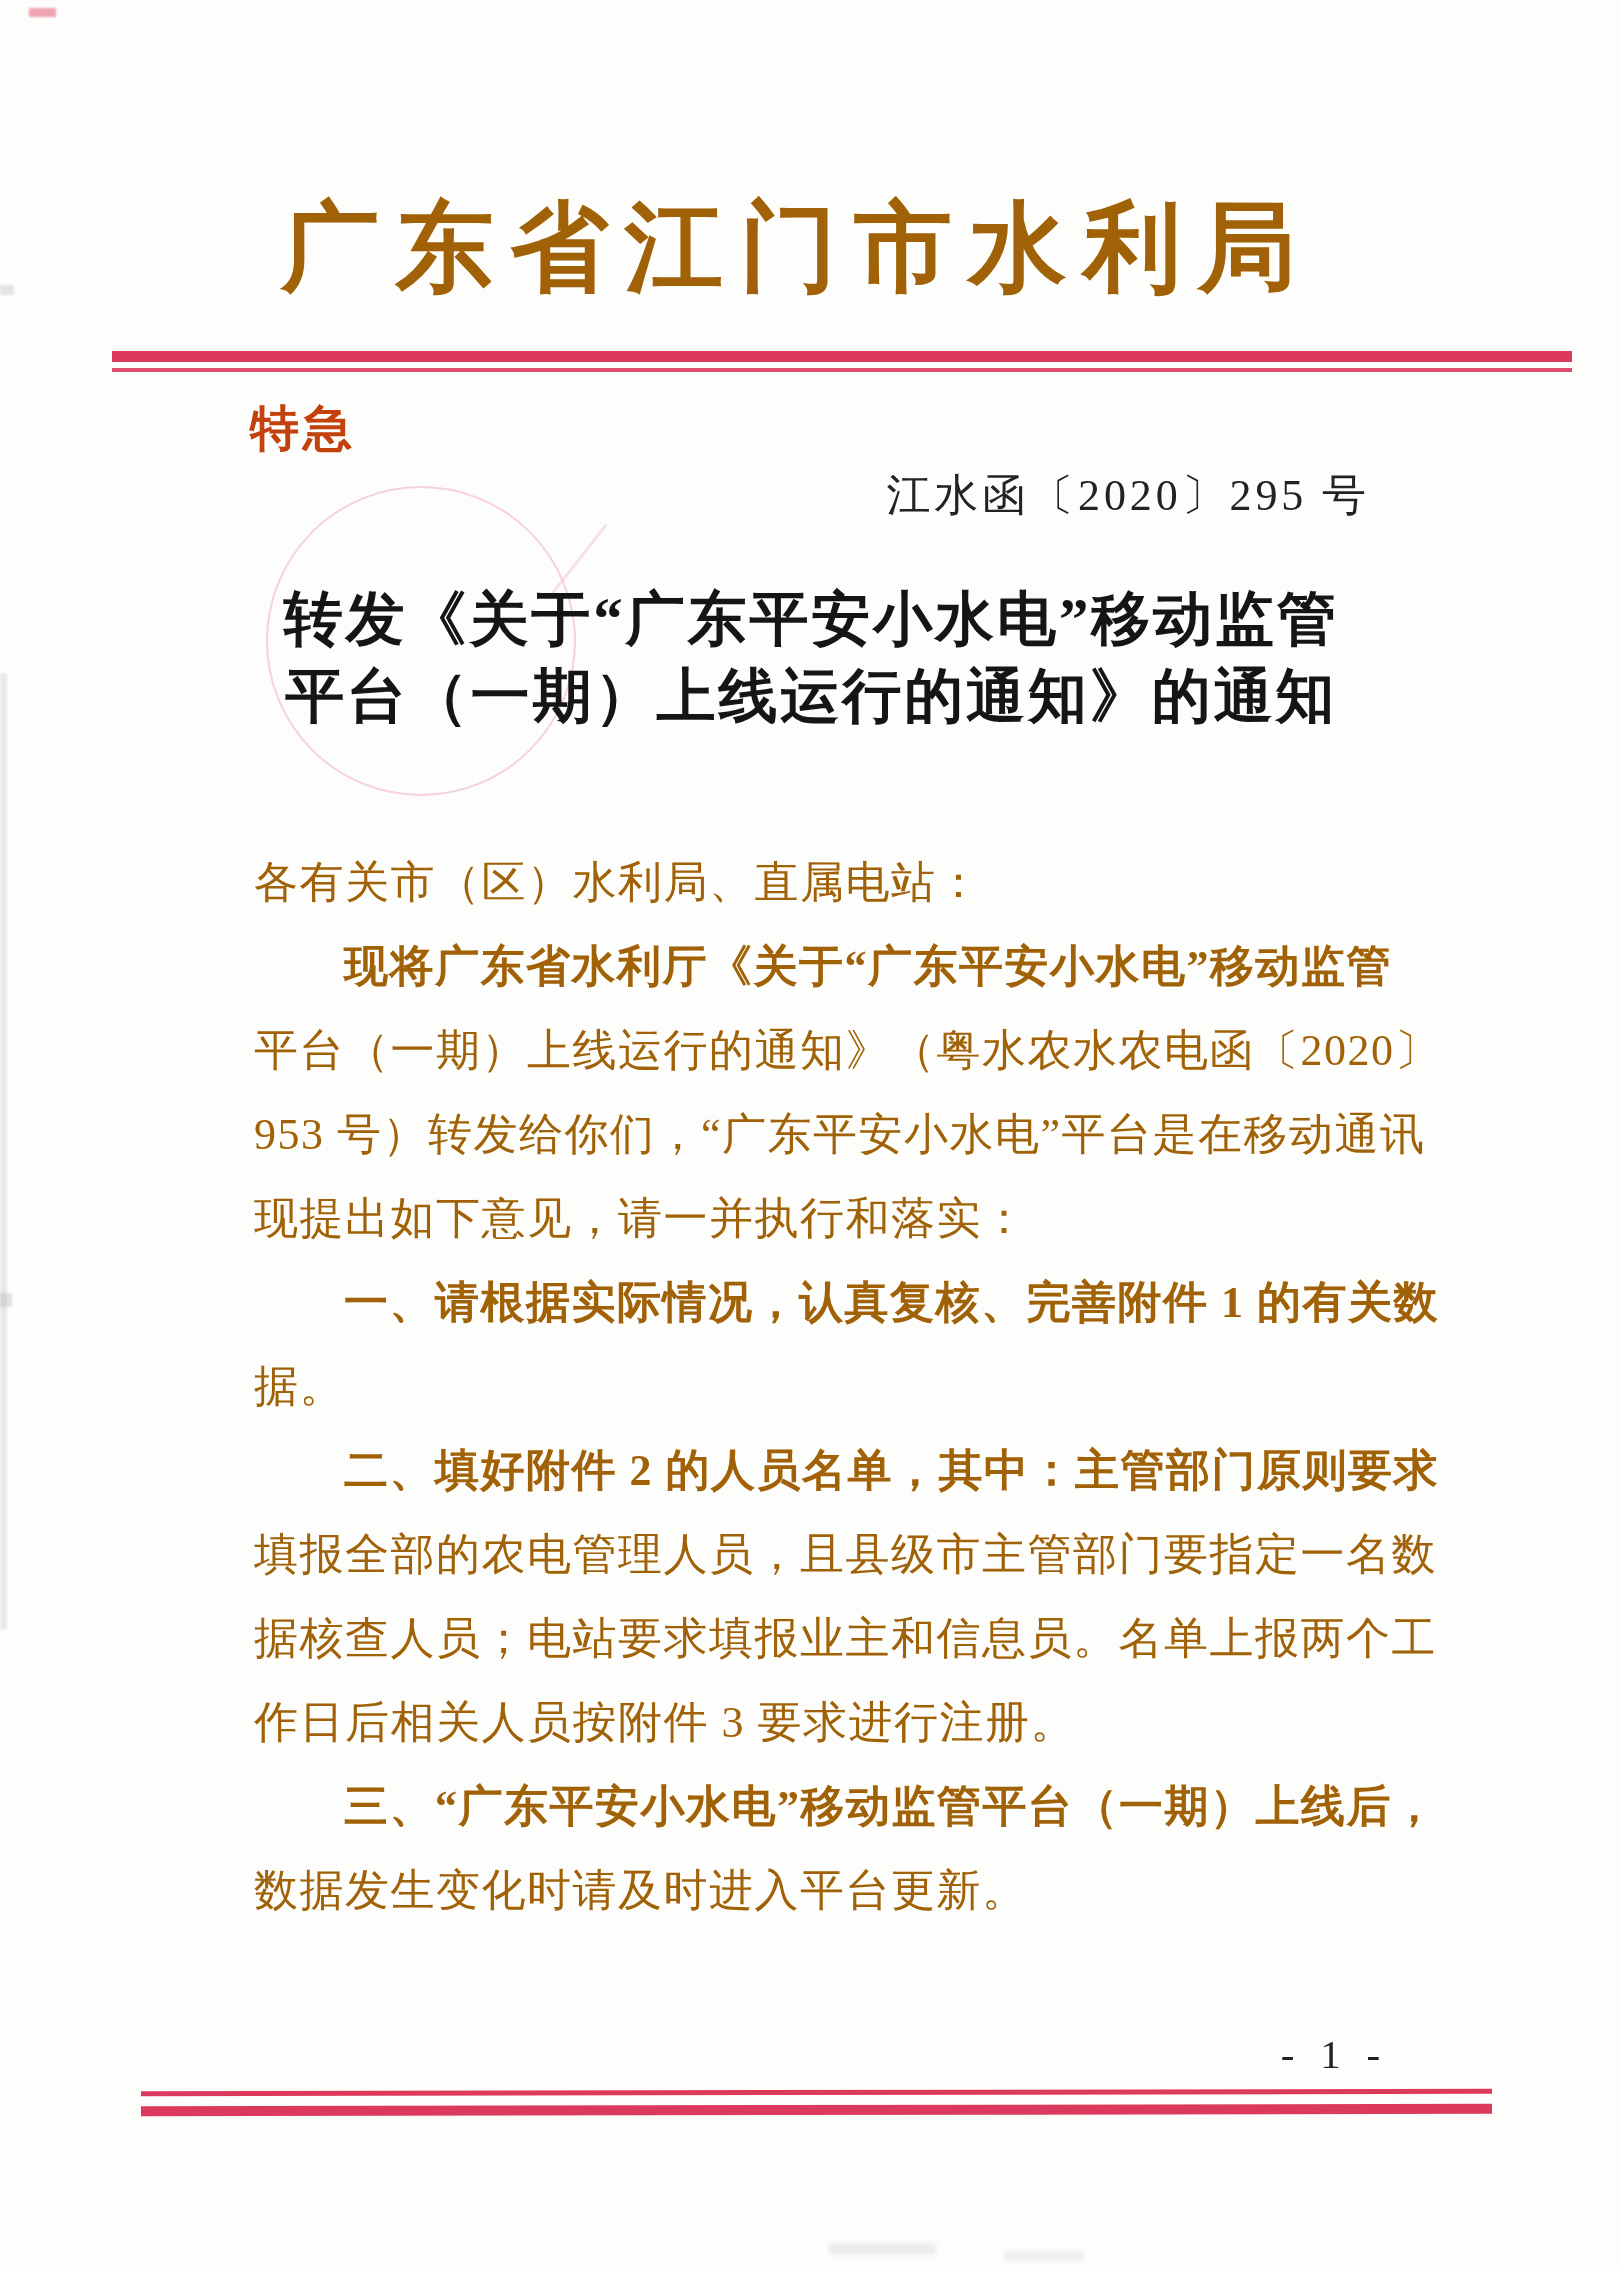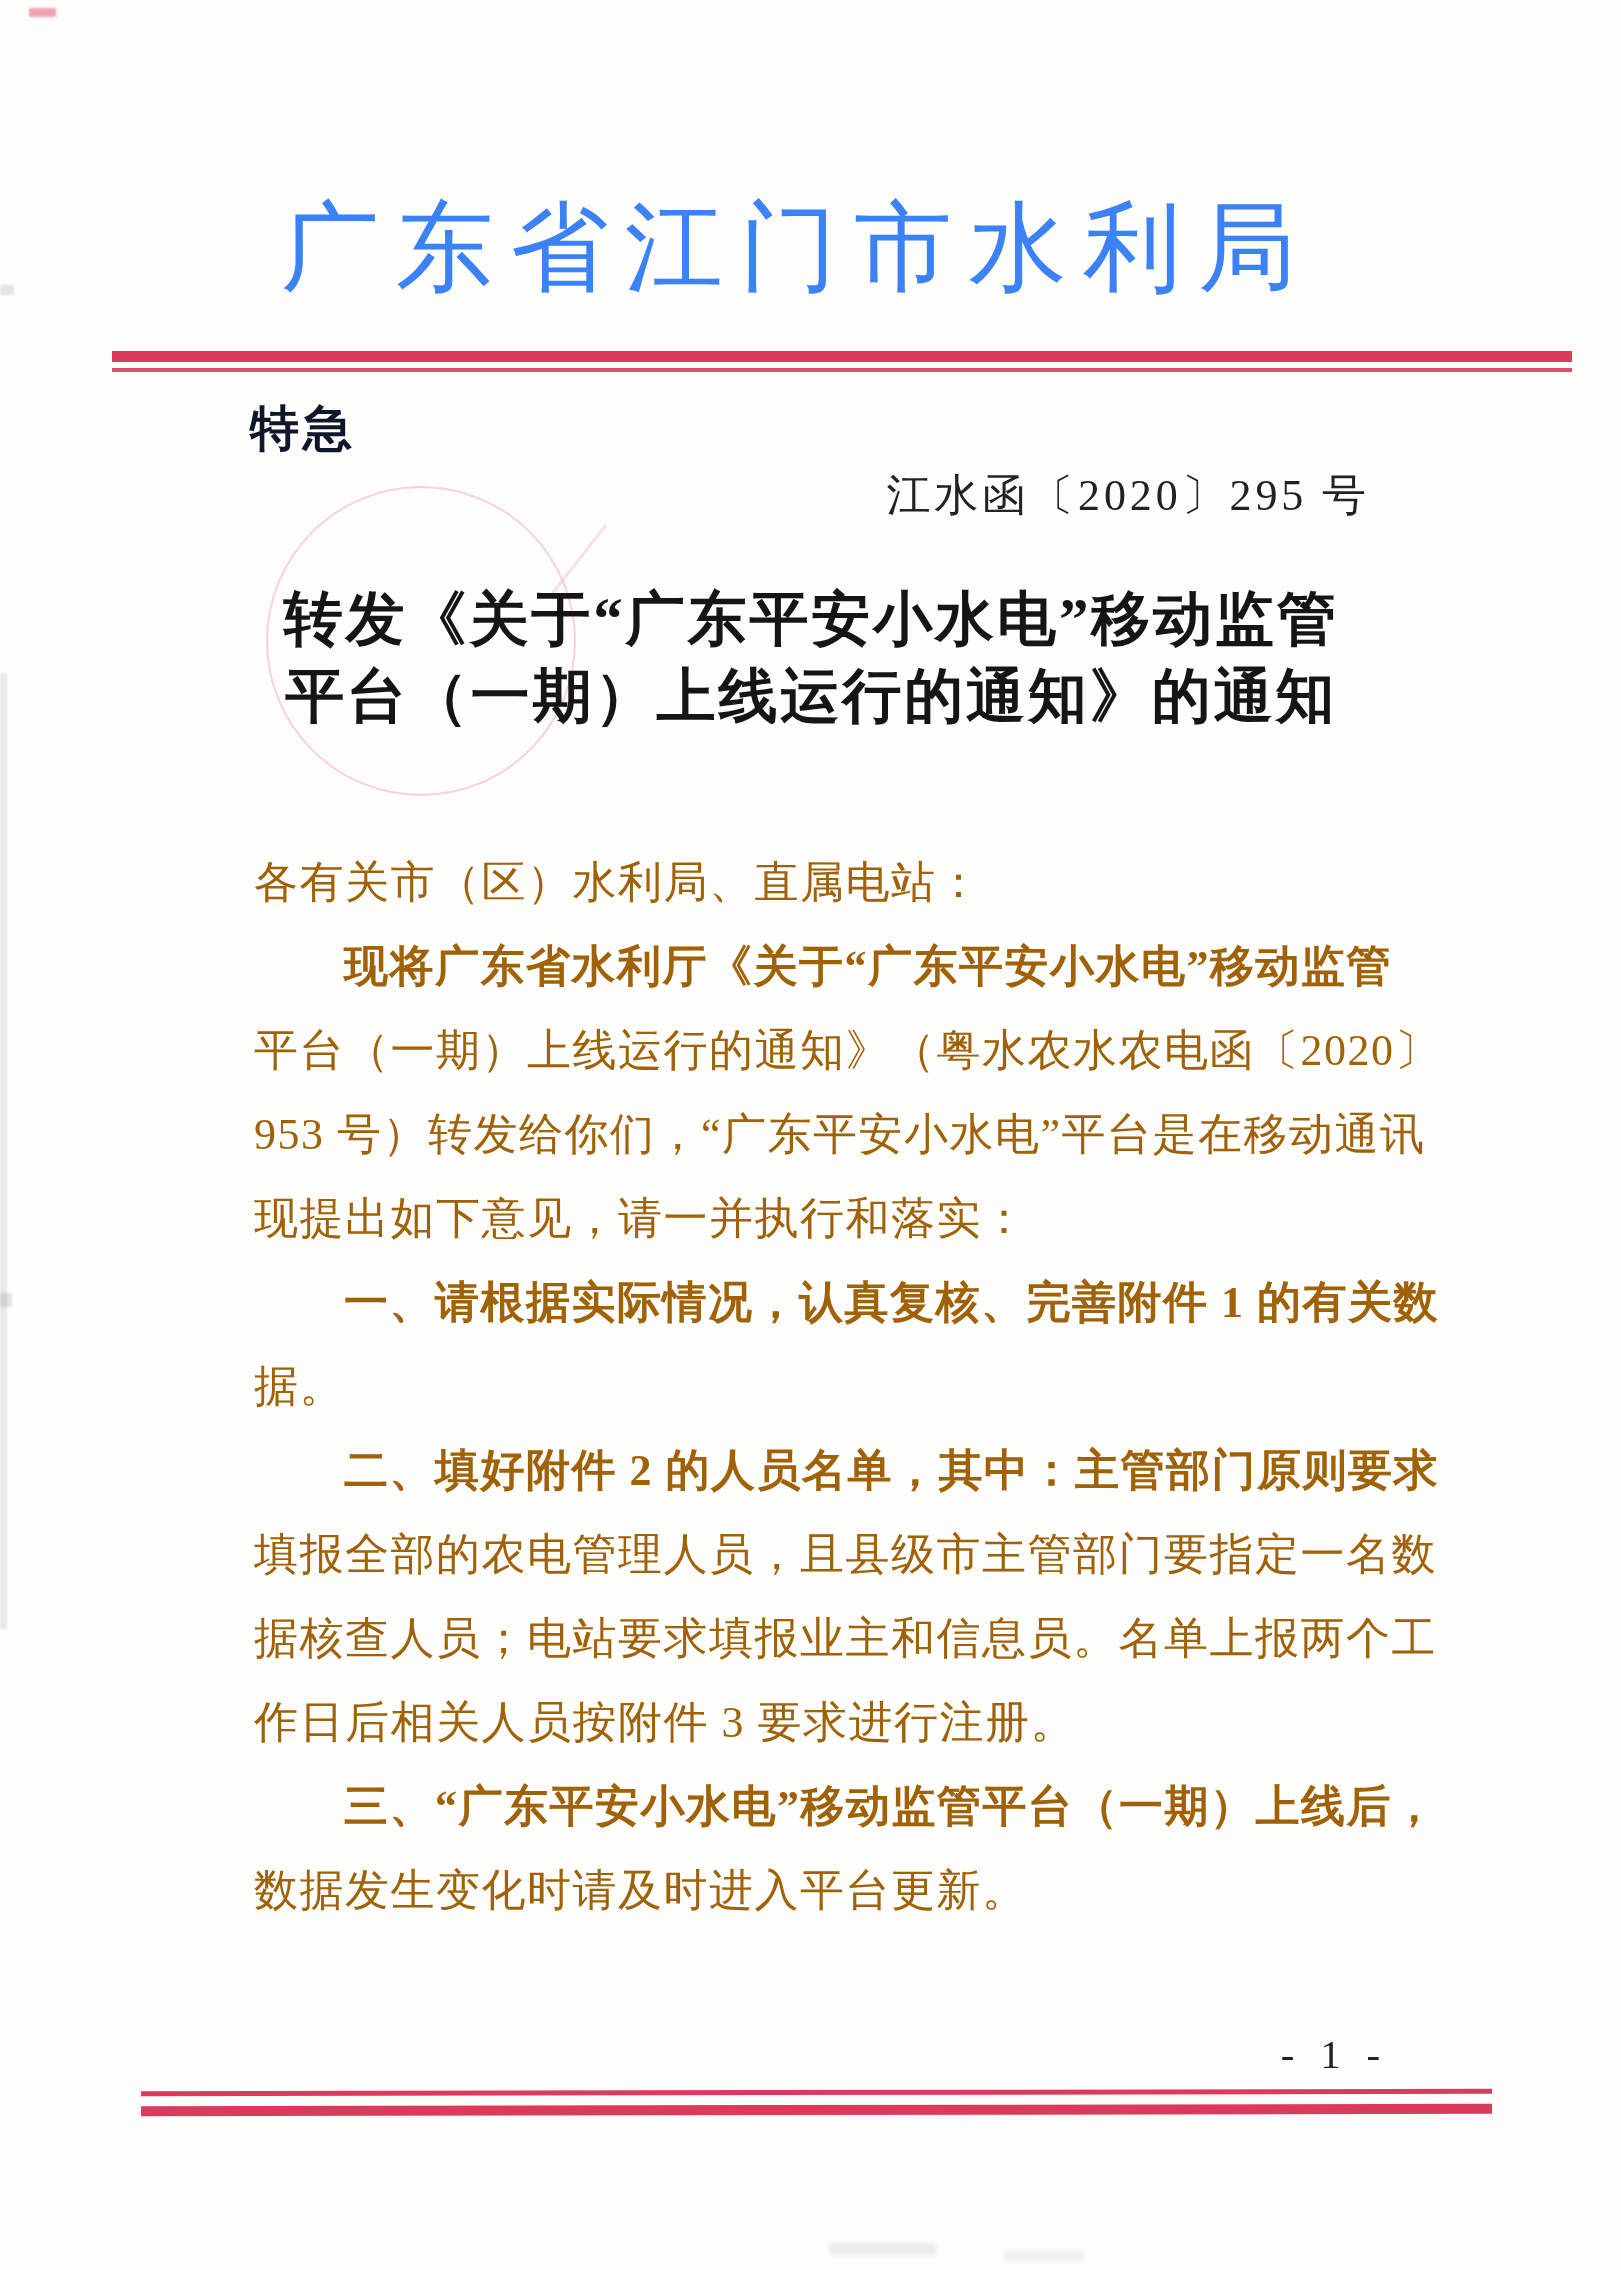--- a/index.html
+++ b/index.html
@@ -7,34 +7,34 @@
     position:relative;
     width:1622px;height:2270px;
     background:#fdfdfc;
     overflow:hidden;
     font-family:"Liberation Serif","DejaVu Serif",serif;
     color:#1c1c1c;
   }
   
   .agency{
     position:absolute;left:281px;top:183px;
-    font-size:98px;font-weight:normal;
+    font-size:98px;font-weight:bold;
     letter-spacing:16.6px;white-space:nowrap;
-    color:#3b82f6;
+    color:#a16207;
   }
   .rule{position:absolute;background:#dc3a5c;}
   .rule-top-thick{left:112px;top:351px;width:1460px;height:10.7px;}
   .rule-top-thin{left:112px;top:368px;width:1460px;height:3.9px;opacity:.9;}
   .rule-bottom-thin{left:141px;top:2090px;width:1351px;height:4.9px;transform:rotate(-0.1deg);}
   .rule-bottom-thick{left:141px;top:2105px;width:1351px;height:9.8px;transform:rotate(-0.1deg);}
   
   .urgency{
     position:absolute;left:250px;top:396px;
     font-family:"Liberation Sans","DejaVu Sans",sans-serif;
-    font-weight:bold;font-size:49px;letter-spacing:3.9px;color:#0f172a;
+    font-weight:bold;font-size:49px;letter-spacing:3.9px;color:#c2410c;
   }
   .doc-number{
     position:absolute;right:252px;top:466px;
     font-size:44px;letter-spacing:3.9px;white-space:nowrap;color:#222;margin-left:24px;
   }
   
   .seal-circle{
     position:absolute;left:266px;top:486px;width:306px;height:306px;
     border:2.9px solid rgba(233,140,162,.38);border-radius:50%;
   }

